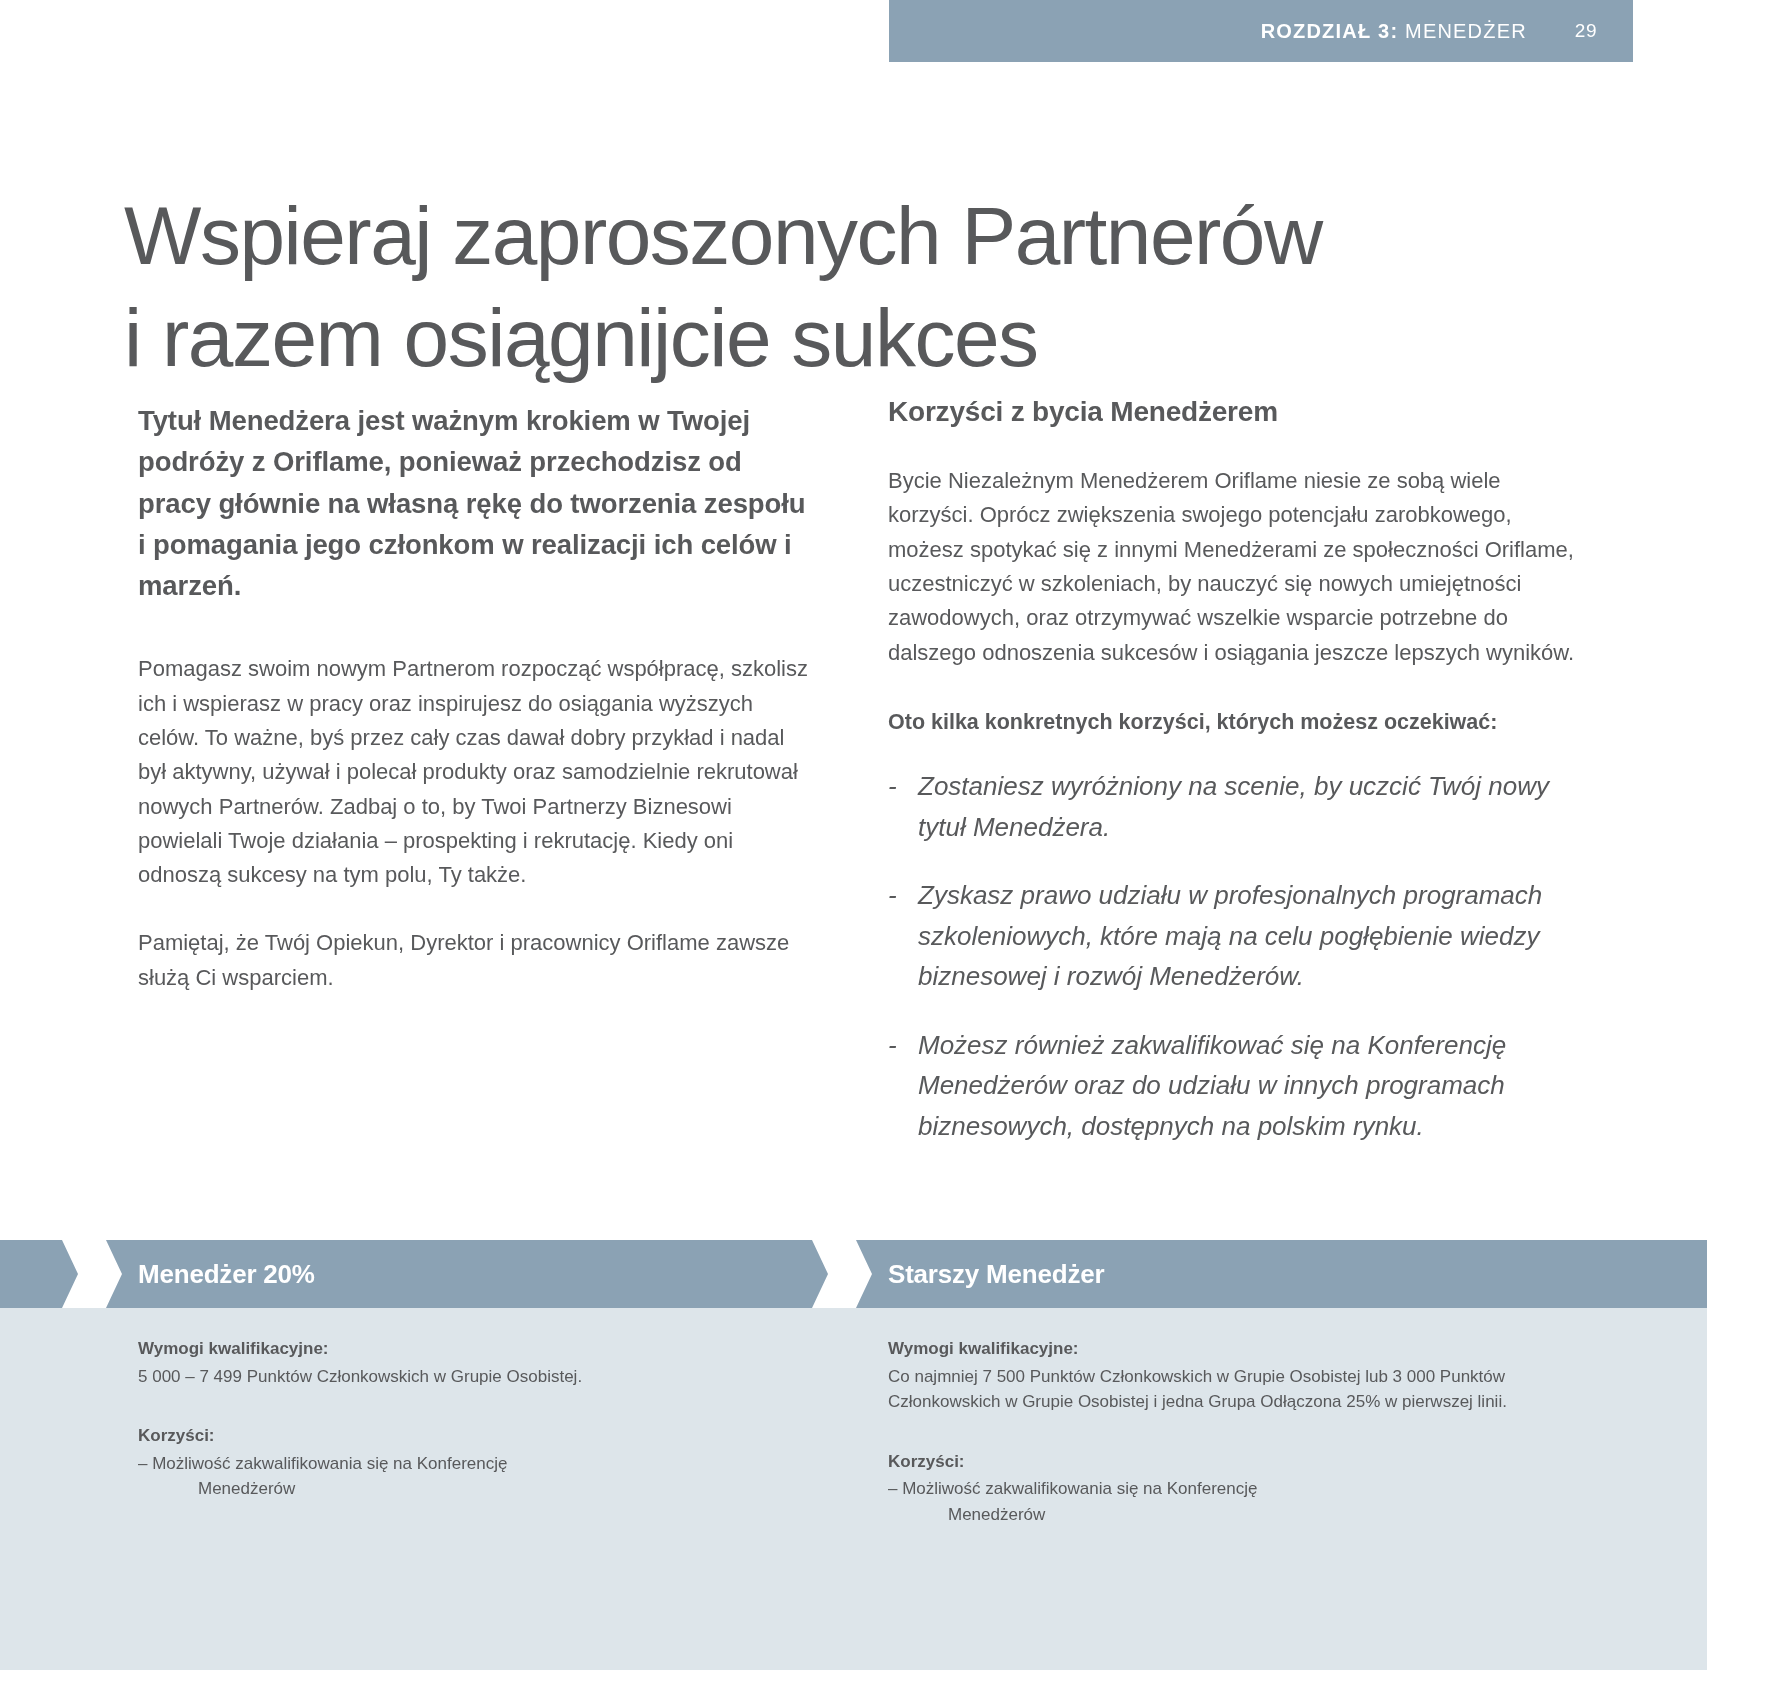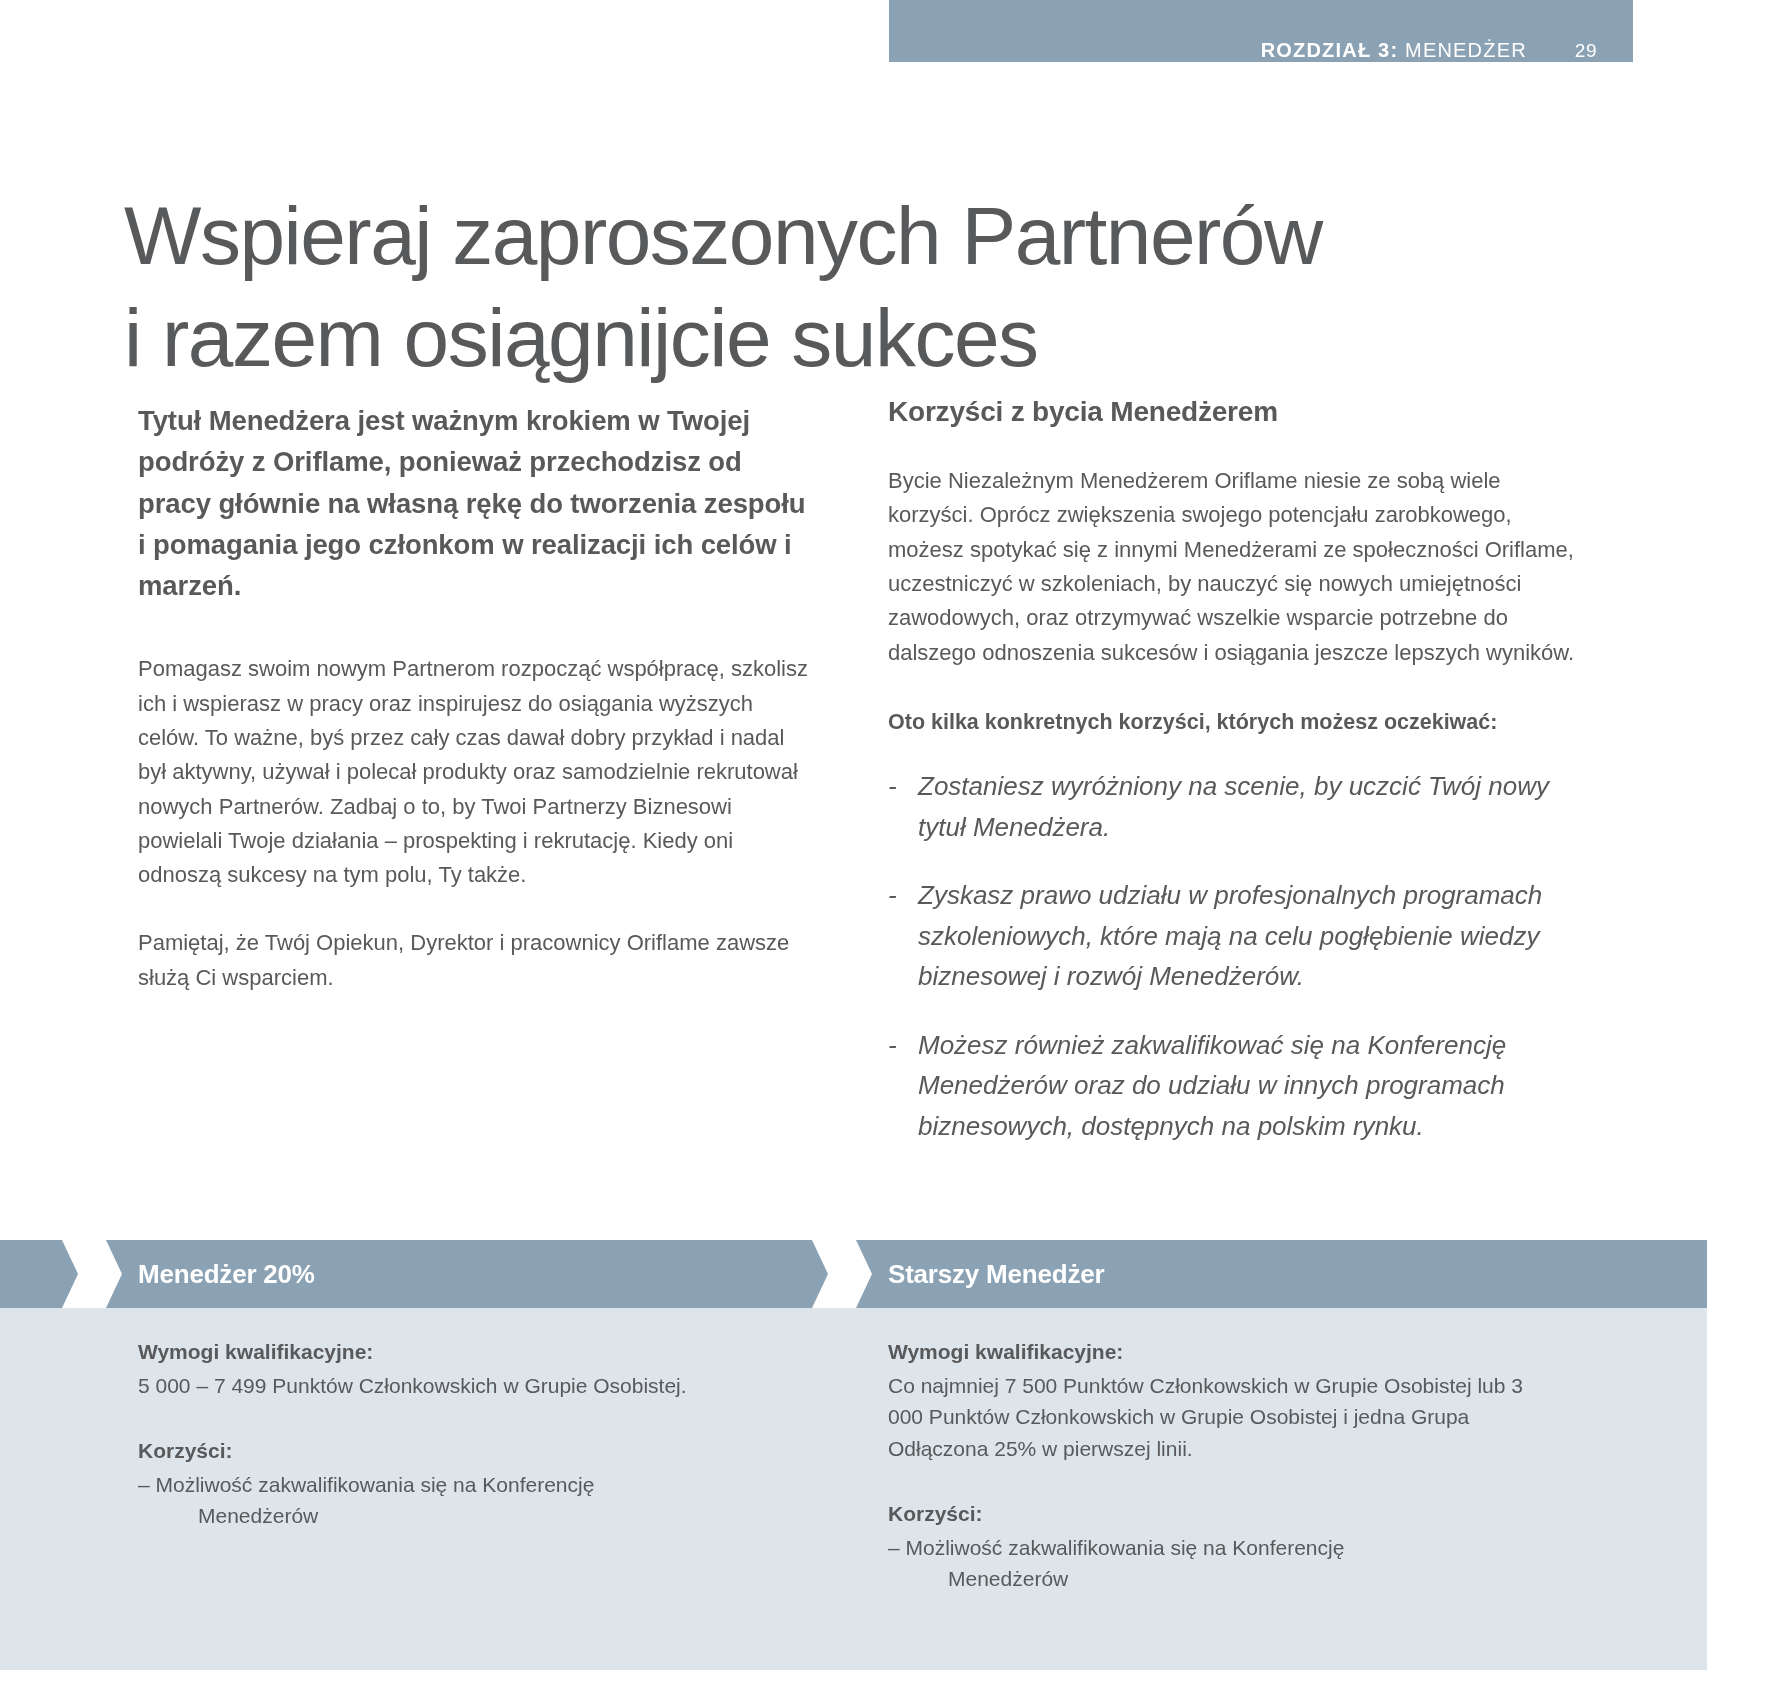--- a/index.html
+++ b/index.html
@@ -18,21 +18,21 @@
 
   
   .header-bar {
     position: absolute;
     top: 0;
     left: 889px;
     width: 744px;
     height: 62px;
     background: #8ba2b4;
     display: flex;
-    align-items: flex-end;
+    align-items: center;
     justify-content: flex-end;
     box-sizing: border-box;
     padding-right: 36px;
   }
   .header-chapter {
     color: #ffffff;
     font-size: 20px;
     letter-spacing: 1.2px;
   }
   .header-chapter b {
@@ -165,21 +165,21 @@
     position: absolute;
     top: 68px;
     width: 1707px;
     height: 362px;
     background: #dde5ea;
   }
 
   .panel-col {
     position: absolute;
     top: 28px;
-    font-size: 21px;
+    font-size: 17px;
     line-height: 1.5;
     color: #58595b;
   }
   .panel-col.left { left: 138px; width: 660px; }
   .panel-col.right { left: 888px; width: 660px; }
 
   .panel-head {
     font-weight: 700;
     margin: 0 0 2px 0;
   }

